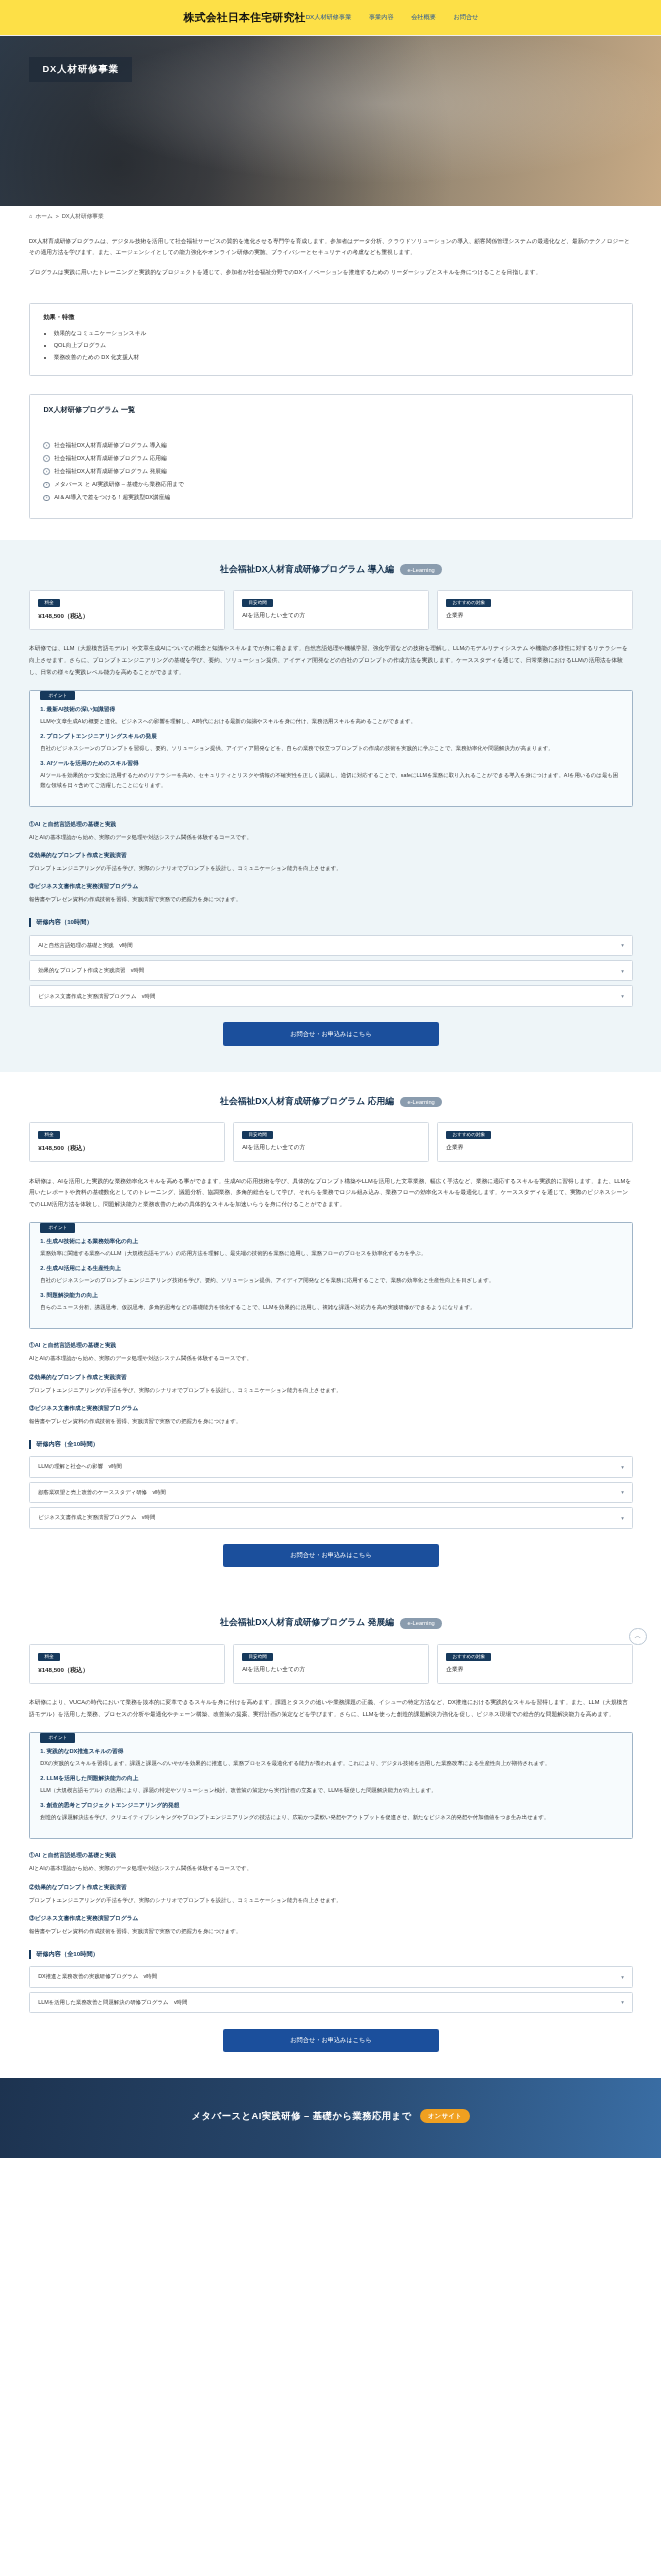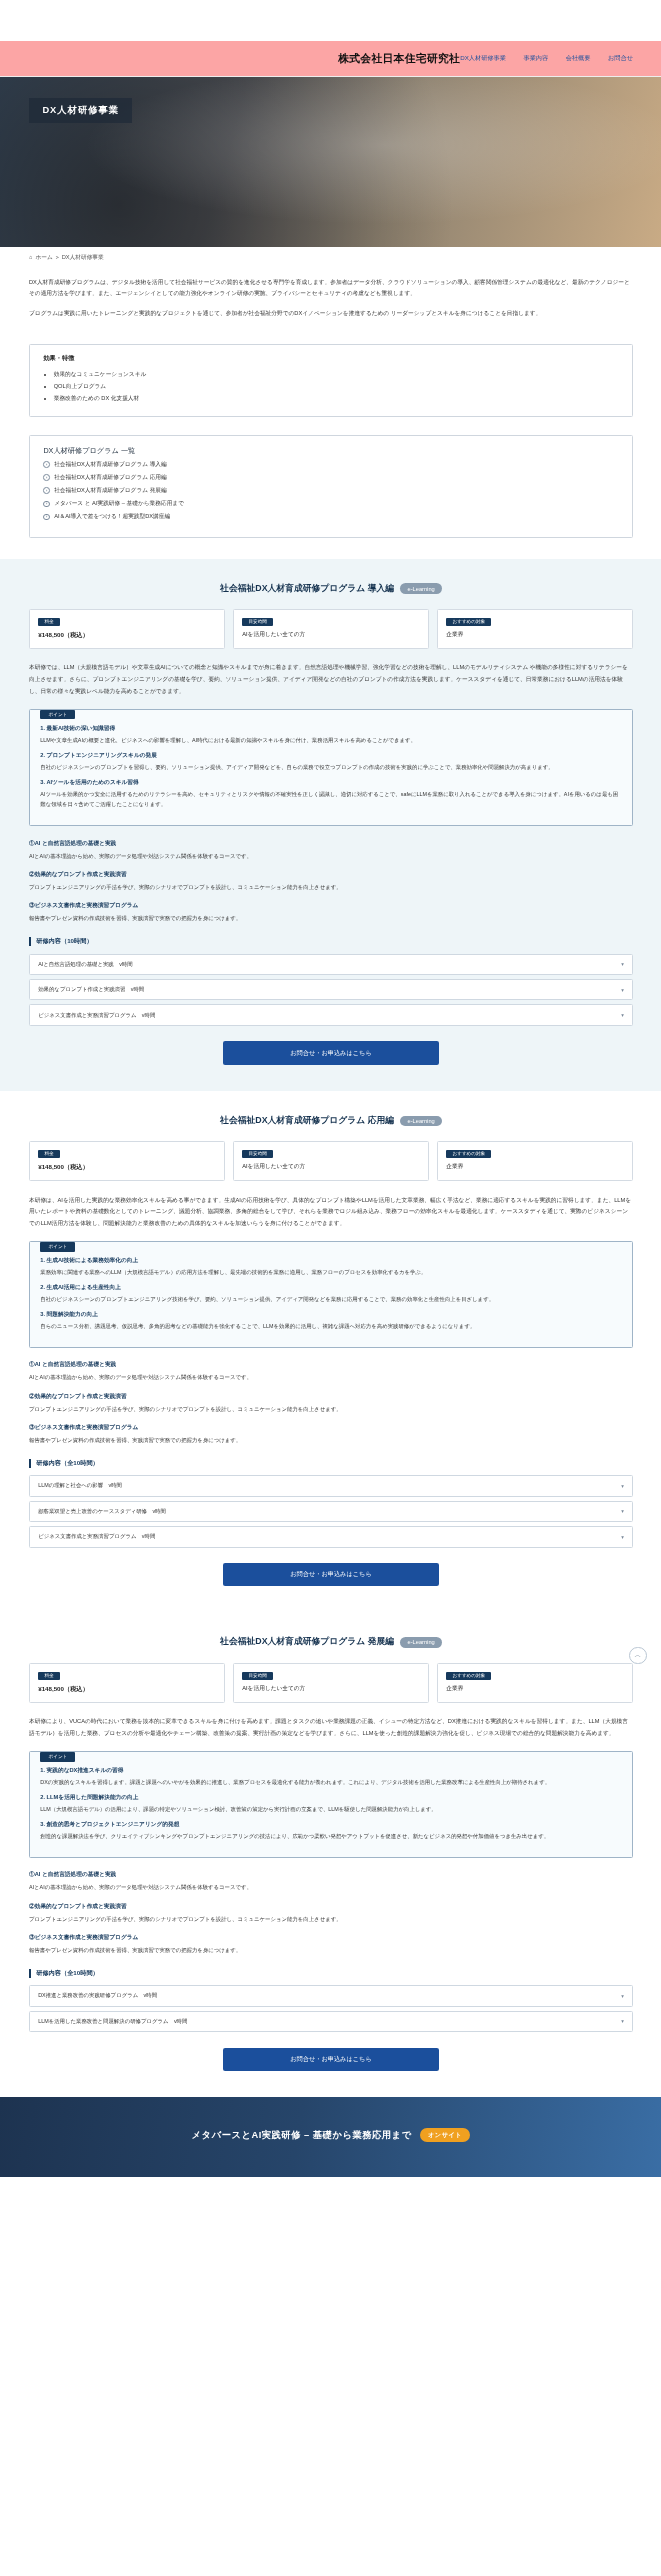--- a/index.html
+++ b/index.html
@@ -7,27 +7,26 @@
   body {
     width: 662px;
     font-family: "Liberation Sans", sans-serif;
     color: #222;
     background: #ffffff;
     -webkit-font-smoothing: antialiased;
   }
   
   .site-header {
     height: 36px;
-    background: #fca5a5;
+    background: #fde047;
     display: flex;
     align-items: center;
-    justify-content: flex-end;
+    justify-content: center;
     padding: 0 29px;
     border-bottom: 0.5px solid #eee;
-    margin-top: 41px;
   }
   .logo { font-size: 10.8px; font-weight: 700; letter-spacing: 0.3px; color:#111; }
   .nav { display:flex; gap:17.5px; font-size: 6.2px; color:#1b4f9c; }
   .nav span { cursor:pointer; }
   
   .hero {
     position: relative;
     height: 170px;
     overflow: hidden;
     background: linear-gradient(105deg,#3a4a5c 0%,#55575c 35%,#8e8270 60%,#c9ab85 100%);
@@ -79,21 +78,21 @@
   }
   .outline-box ul{ margin:0; padding-left: 10.3px; }
   .outline-box li{ font-size: 5.7px; line-height: 2.1; color:#333; }
   .program-box{
     margin: 0 29px 20.6px;
     border:0.5px solid #cfd6de;
     border-radius:1.5px;
     padding: 10.3px 13.4px 13.4px;
   }
   .program-box h3{
-    font-size: 7.2px; font-weight:400; margin:0 0 2px; color:#1b2a3a;
+    font-size: 7.2px; font-weight:700; margin:0 0 24px; color:#1b2a3a;
   }
   .program-box .pitem{
     font-size: 5.7px; line-height: 2.3; color:#333;
     display:flex; align-items:center; gap:4.1px;
   }
   .chev{
     width:6.7px;height:6.7px;border-radius:50%;
     border:0.5px solid #7b8a9b; color:#41566c;
     display:inline-flex;align-items:center;justify-content:center;
     font-size:4.1px; flex:0 0 auto;

